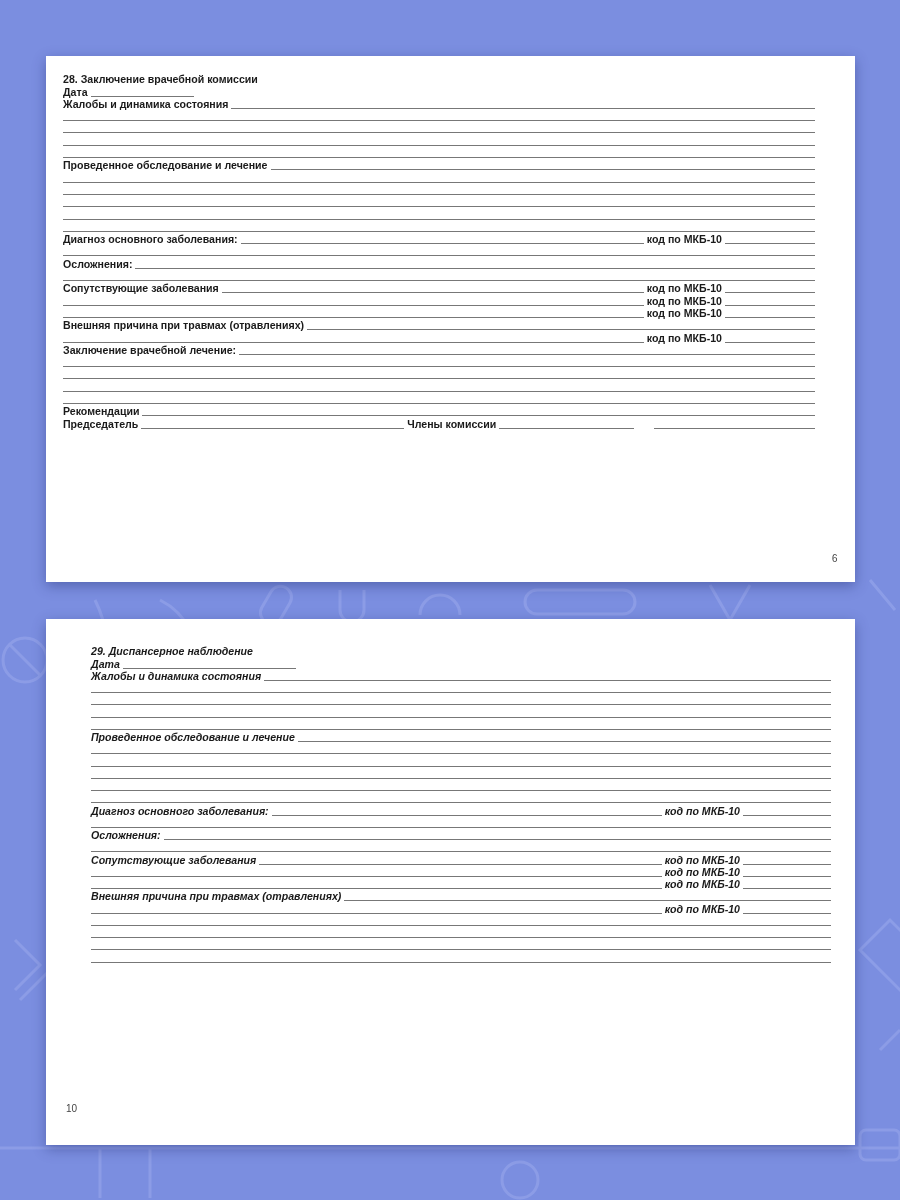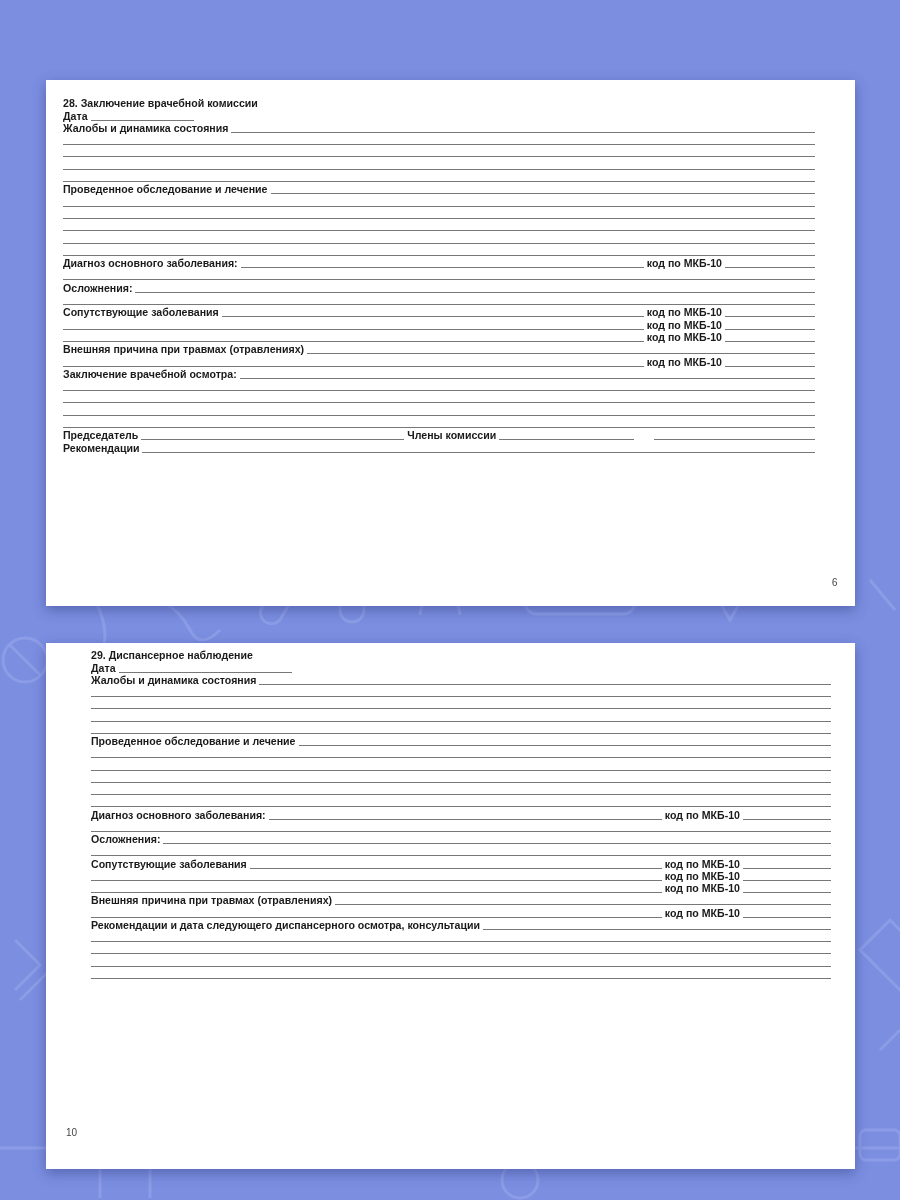--- a/index.html
+++ b/index.html
@@ -6,27 +6,26 @@
   body {
     width: 900px; height: 1200px; overflow: hidden; position: relative;
     background: #7b8ee0;
     font-family: "Liberation Sans", sans-serif;
   }
   .bg-deco { position: absolute; inset: 0; pointer-events: none; }
   .page {
     position: absolute; left: 46px; width: 809px; height: 526px;
     background: #ffffff;
     box-shadow: 0 4px 12px rgba(40,50,120,0.45);
-    margin-top: 24px;
   }
   .page1 { top: 56px; }
   .page2 { top: 619px; }
   .form { position: absolute; top: 0; }
   .page1 .form { left: 17px; width: 752px; top: 17px; }
-  .page2 .form { left: 45px; width: 740px; top: 6px; }
+  .page2 .form { left: 45px; width: 740px; top: 26px; font-style: italic; }
   .row {
     height: 12.3px; display: flex; align-items: flex-end;
     font-size: 10.6px; font-weight: bold; color: #1a1a1a; line-height: 11px;
     white-space: nowrap;
   }
   .page2 .row { height: 12.25px; }
   .lbl { padding-right: 3px; }
   .fill { flex: 1; border-bottom: 1px solid #777; height: 0; margin-bottom: 1px; }
   .fill.fixed { flex: none; }
   .code { padding: 0 3px 0 3px; }
@@ -140,47 +139,47 @@
     <div class="row">
         <span class="lbl">Внешняя причина при травмах (отравлениях)</span>
         <span class="fill"></span>
       </div>
     <div class="row">
         <span class="fill"></span>
         <span class="code">код по МКБ-10</span>
         <span class="fill fixed" style="width:90px"></span>
       </div>
     <div class="row">
-        <span class="lbl">Заключение врачебной осмотра:</span>
-        <span class="fill"></span>
-      </div>
-    <div class="row">
-        <span class="fill"></span>
-      </div>
-    <div class="row">
-        <span class="fill"></span>
-      </div>
-    <div class="row">
-        <span class="fill"></span>
-      </div>
-    <div class="row">
+        <span class="lbl">Заключение врачебной лечение:</span>
+        <span class="fill"></span>
+      </div>
+    <div class="row">
+        <span class="fill"></span>
+      </div>
+    <div class="row">
+        <span class="fill"></span>
+      </div>
+    <div class="row">
+        <span class="fill"></span>
+      </div>
+    <div class="row">
+        <span class="fill"></span>
+      </div>
+    <div class="row">
+        <span class="lbl">Рекомендации</span>
         <span class="fill"></span>
       </div>
     <div class="row">
         <span class="lbl">Председатель</span>
         <span class="fill fixed" style="width:263px"></span>
         <span class="lbl" style="padding-left:3px">Члены комиссии</span>
         <span class="fill fixed" style="width:135px"></span>
         <span class="gap"></span>
         <span class="fill"></span>
       </div>
-    <div class="row">
-        <span class="lbl">Рекомендации</span>
-        <span class="fill"></span>
-      </div>
   </div>
   <span class="pnum flipped" style="left:786px; top:496px;">9</span>
 </div>
 
 <div class="page page2">
   <div class="form">
     <div class="row">
         <span>29. Диспансерное наблюдение</span>
       </div>
     <div class="row">
@@ -257,24 +256,20 @@
     <div class="row">
         <span class="lbl">Внешняя причина при травмах (отравлениях)</span>
         <span class="fill"></span>
       </div>
     <div class="row">
         <span class="fill"></span>
         <span class="code">код по МКБ-10</span>
         <span class="fill fixed" style="width:88px"></span>
       </div>
     <div class="row">
-        <span class="lbl">Рекомендации и дата следующего диспансерного осмотра, консультации</span>
-        <span class="fill"></span>
-      </div>
-    <div class="row">
         <span class="fill"></span>
       </div>
     <div class="row">
         <span class="fill"></span>
       </div>
     <div class="row">
         <span class="fill"></span>
       </div>
     <div class="row">
         <span class="fill"></span>

